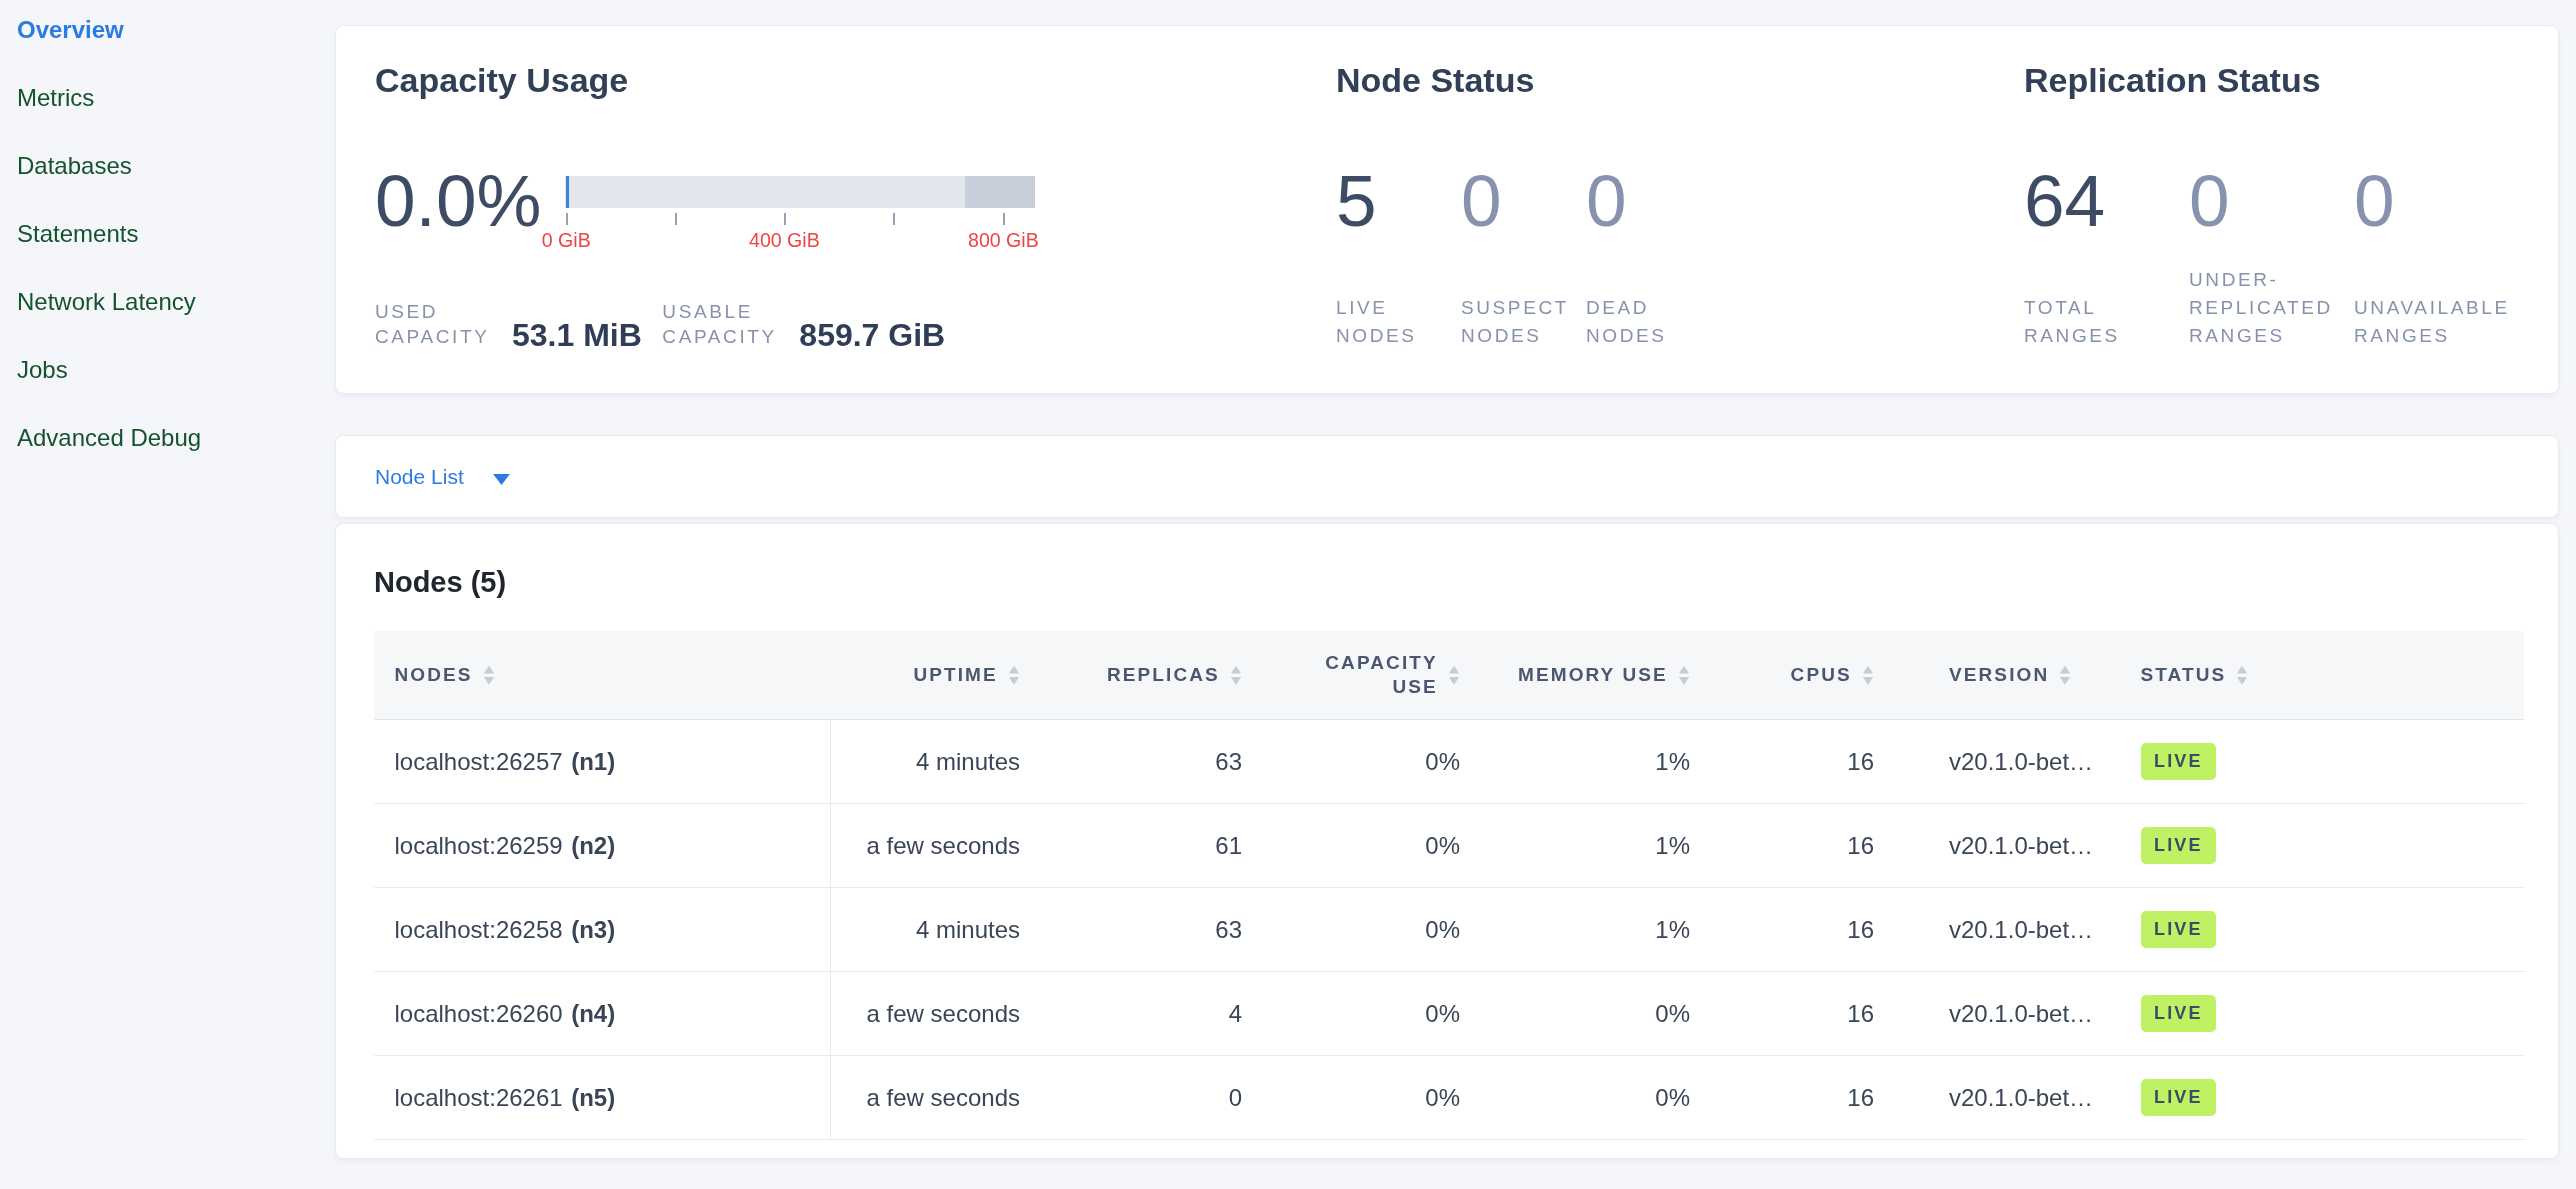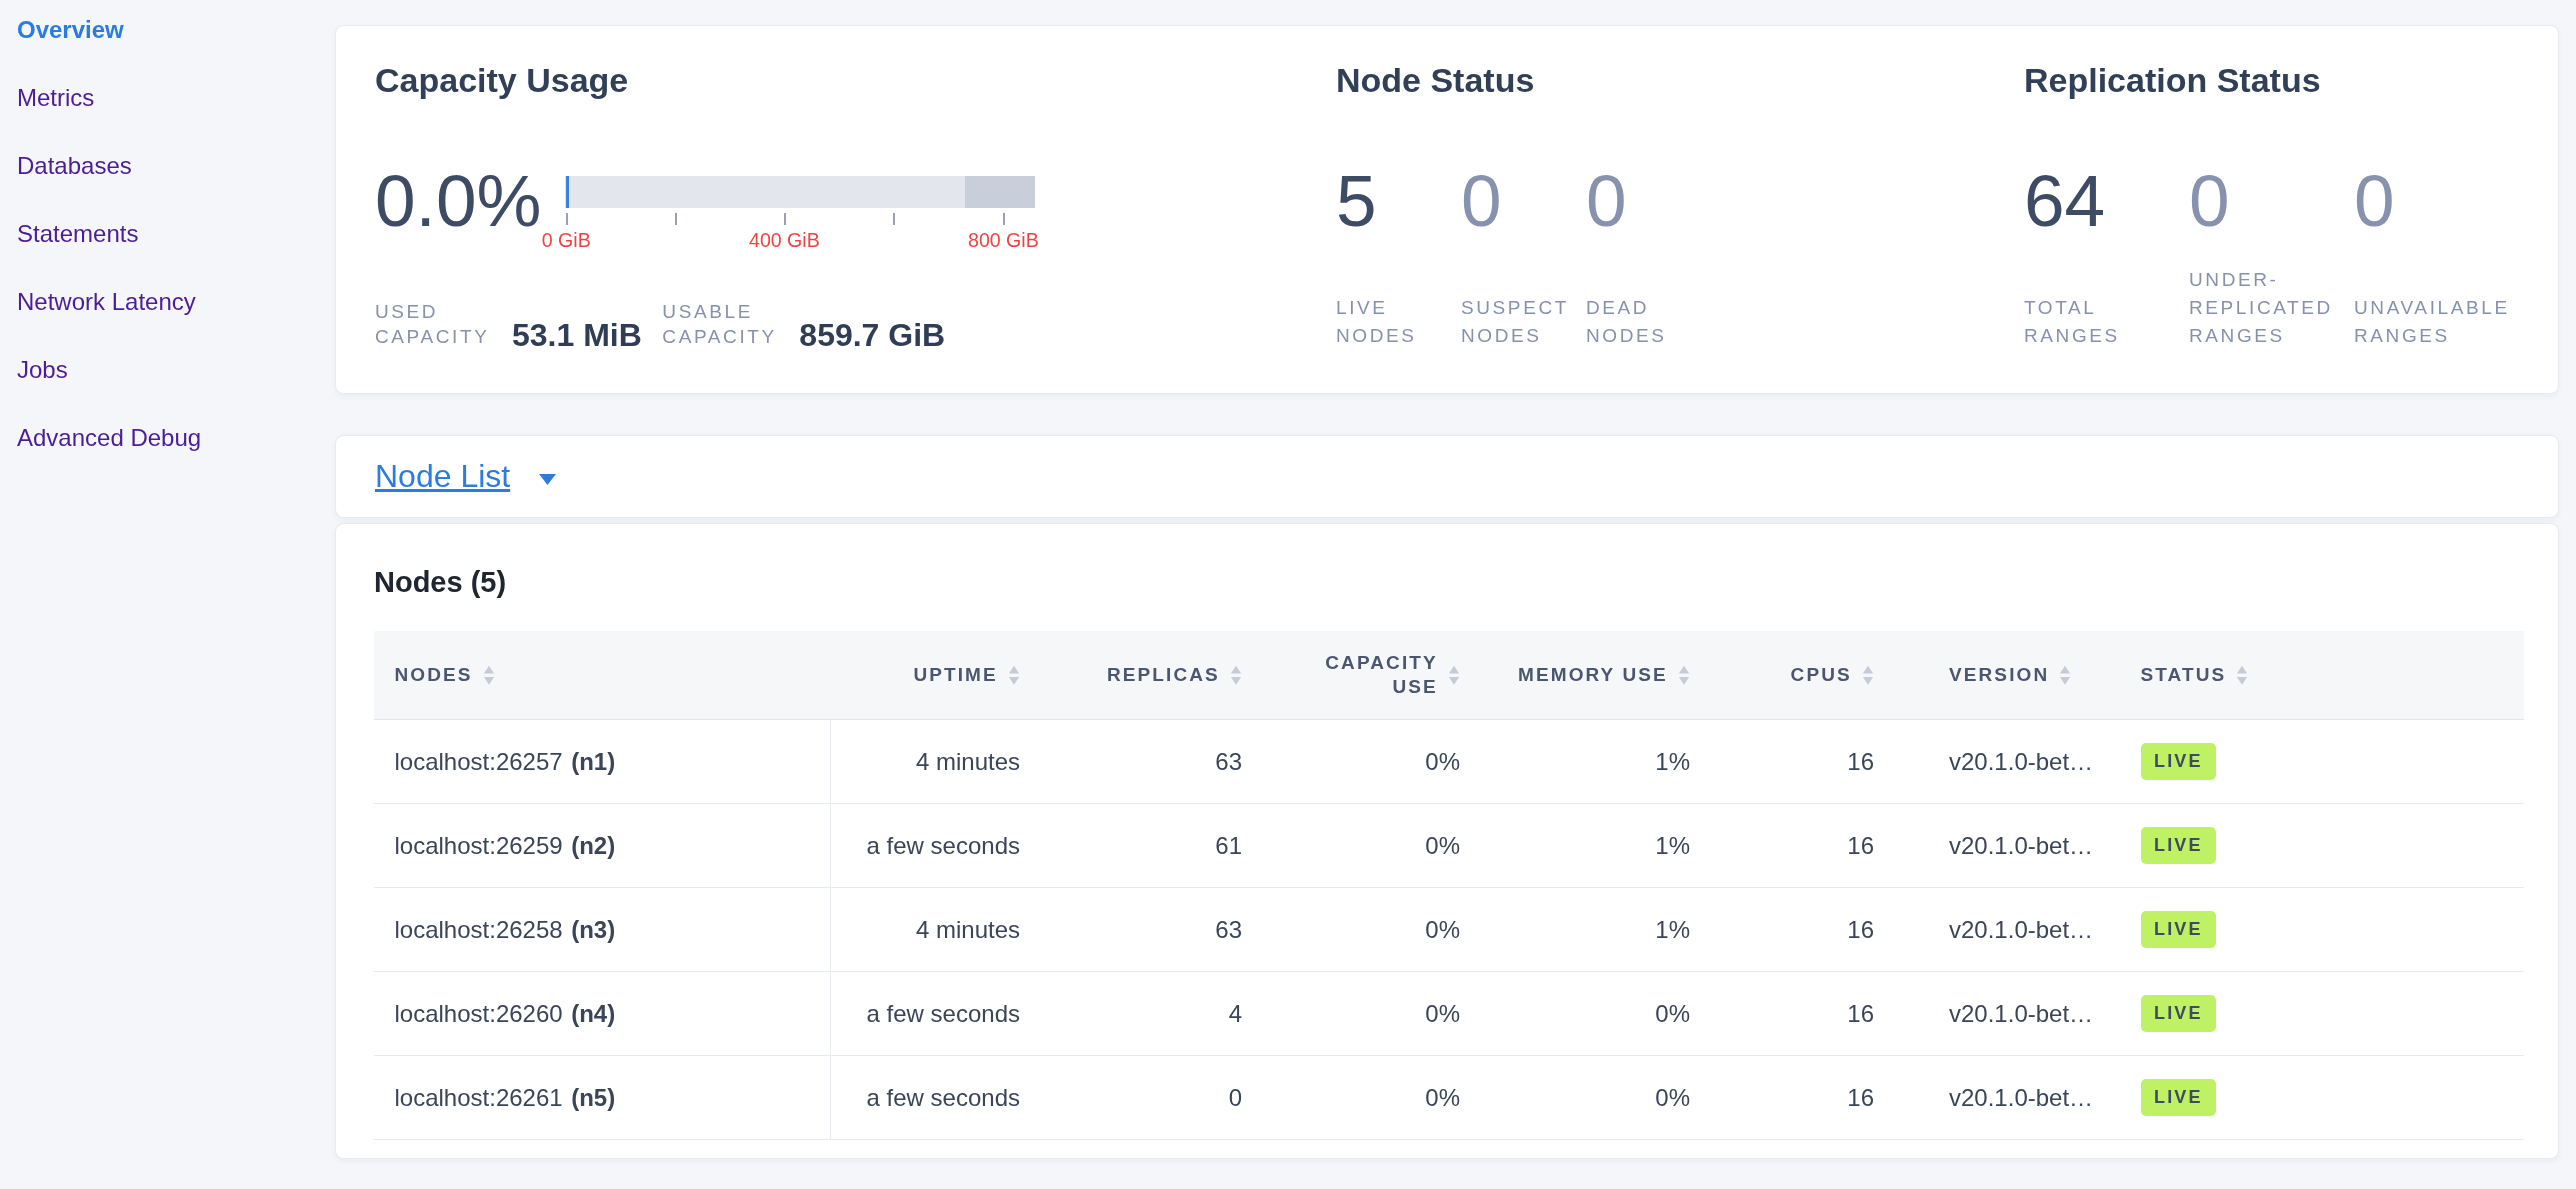--- a/index.html
+++ b/index.html
@@ -9,21 +9,21 @@
     background:#f4f6fa;
     font-family:"Liberation Sans", sans-serif;
     color:#3a4557;
   }
   .layout { display:flex; width:100%; height:100%; }
 
   
   .sidebar { width:335px; flex:none; padding:12px 0 0 17px; }
   .nav-item {
     height:36px; margin-bottom:32px; font-size:24px; font-weight:500;
-    color:#4c1d95; display:flex; align-items:center; cursor:pointer;
+    color:#14532d; display:flex; align-items:center; cursor:pointer;
   }
   .nav-item.active { color:#2b7ce2; font-weight:700; }
 
   
   .main { flex:1; padding:25px 19.6px 0 0; }
   .card {
     background:#ffffff; border:1.7px solid #e7eaf0; border-radius:8.5px;
     box-shadow:0 2.6px 5.1px rgba(56,76,108,0.05);
   }
 
@@ -62,21 +62,21 @@
   .ns-section .stat-col { width:125px; }
   .rep-section .stat-col { width:165px; }
   .stat-label {
     font-size:19px; letter-spacing:2.6px; color:#8691ab; line-height:28px;
     max-width:205px; text-transform:uppercase;
   }
 
   
   .selector-card { height:83px; display:flex; align-items:center; padding:0 39px; margin-bottom:5.1px; }
   .selector { display:flex; align-items:center; cursor:pointer; }
-  .selector-label { font-size:32px; color:#2b7ce2; font-weight:500;text-decoration:underline; }
+  .selector-label { font-size:21px; color:#2b7ce2; font-weight:500; }
   .selector .caret { margin-left:29px; margin-top:5.1px; }
 
   
   .table-card { height:636px; padding:41px 34px 22px 38px; }
   .table-heading { font-size:29px; font-weight:700; color:#20262f; height:34px; line-height:34px; margin-bottom:32px; }
   .table { width:2150px; }
   .thead, .row {
     display:grid;
     grid-template-columns:457px 206px 222px 218px 230px 184px 229px 1fr;
   }

